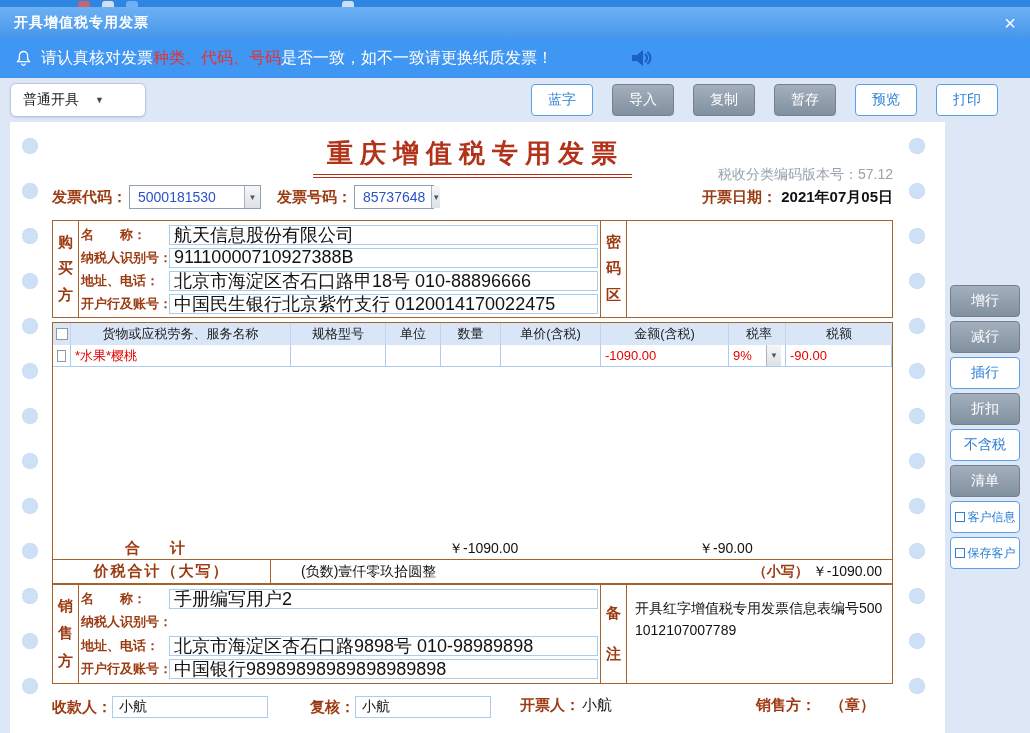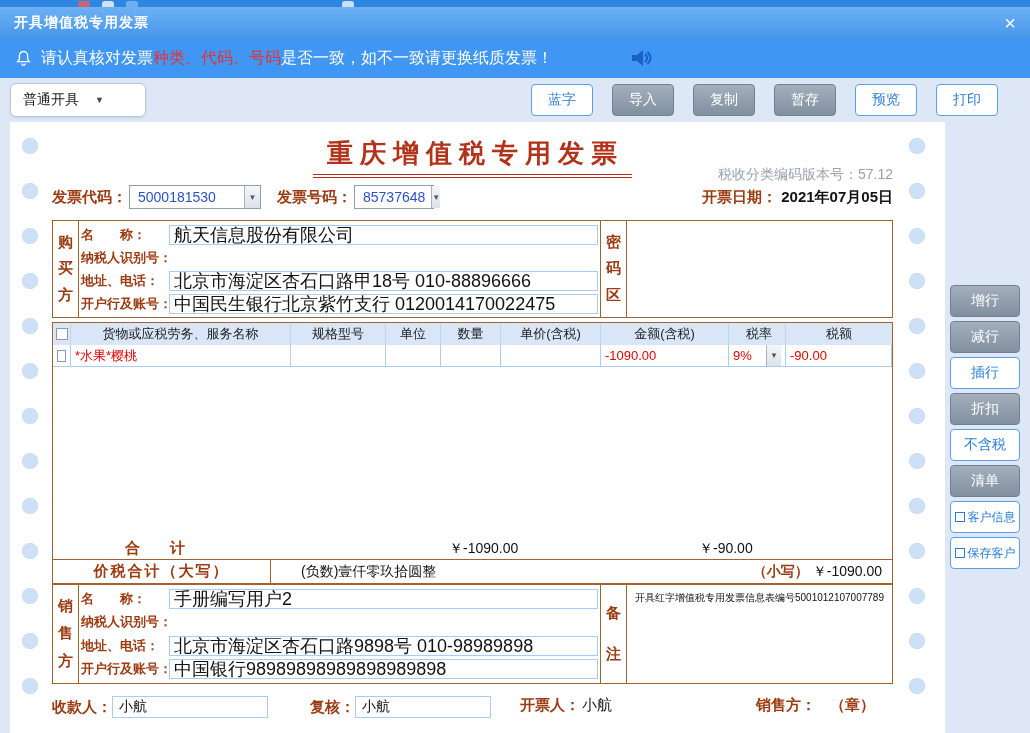--- a/index.html
+++ b/index.html
@@ -67,21 +67,21 @@
     align-items:center; justify-content:space-around; padding:8px 0; color:#9c3b12;
     font-family:"Liberation Serif","DejaVu Serif",serif; font-size:15px; font-weight:bold; }
   .fields { width:522px; border-right:1px solid #a3622e; display:flex; flex-direction:column;
     justify-content:space-around; padding:2px 2px; }
   .field-row { display:flex; align-items:center; height:22px; }
   .field-label { width:88px; color:#9c3b12; font-weight:bold; font-size:13px; white-space:nowrap;
     font-family:"Liberation Serif","DejaVu Serif",serif; }
   .field-input { flex:1; height:20px; border:1px solid #a9cdf0; background:#fff; font-size:18px;
     color:#111; display:flex; align-items:center; padding:0 4px; white-space:nowrap; overflow:hidden; }
   .pwd-area, .remark-area { flex:1; }
-  .remark-area { padding:5px 8px; font-size:10px; color:#111; line-height:1.55; word-break:break-all; }
+  .remark-area { padding:13px 8px; font-size:14px; color:#111; line-height:1.55; word-break:break-all; }
 
   
   .items { position:absolute; left:42px; top:200px; width:841px; height:238px; border:1px solid #a3622e;
     display:flex; flex-direction:column; background:#fff; }
   .hdr { display:flex; height:22px; background:#d9e6f7; font-size:13px; color:#222; }
   .hdr .cell { height:100%; display:flex; align-items:center; justify-content:center; border-right:1px solid #c2d4ea; }
   .hdr .cell:last-child { border-right:none; }
   .irow { display:flex; height:22px; font-size:13px; }
   .irow .cell { height:22px; border-right:1px solid #aecdec; border-bottom:1px solid #aecdec;
     display:flex; align-items:center; padding:0 4px; }
@@ -211,20 +211,21 @@
         <span>买</span>
         <span>方</span>
       </div>
       <div class="fields">
         <div class="field-row">
           <span class="field-label">名　　称：</span>
           <span class="field-input">航天信息股份有限公司</span>
         </div>
         <div class="field-row">
           <span class="field-label">纳税人识别号：</span>
+          <span class="field-input">91110000710927388B</span>
         </div>
         <div class="field-row">
           <span class="field-label">地址、电话：</span>
           <span class="field-input">北京市海淀区杏石口路甲18号 010-88896666</span>
         </div>
         <div class="field-row">
           <span class="field-label">开户行及账号：</span>
           <span class="field-input">中国民生银行北京紫竹支行 0120014170022475</span>
         </div>
       </div>

